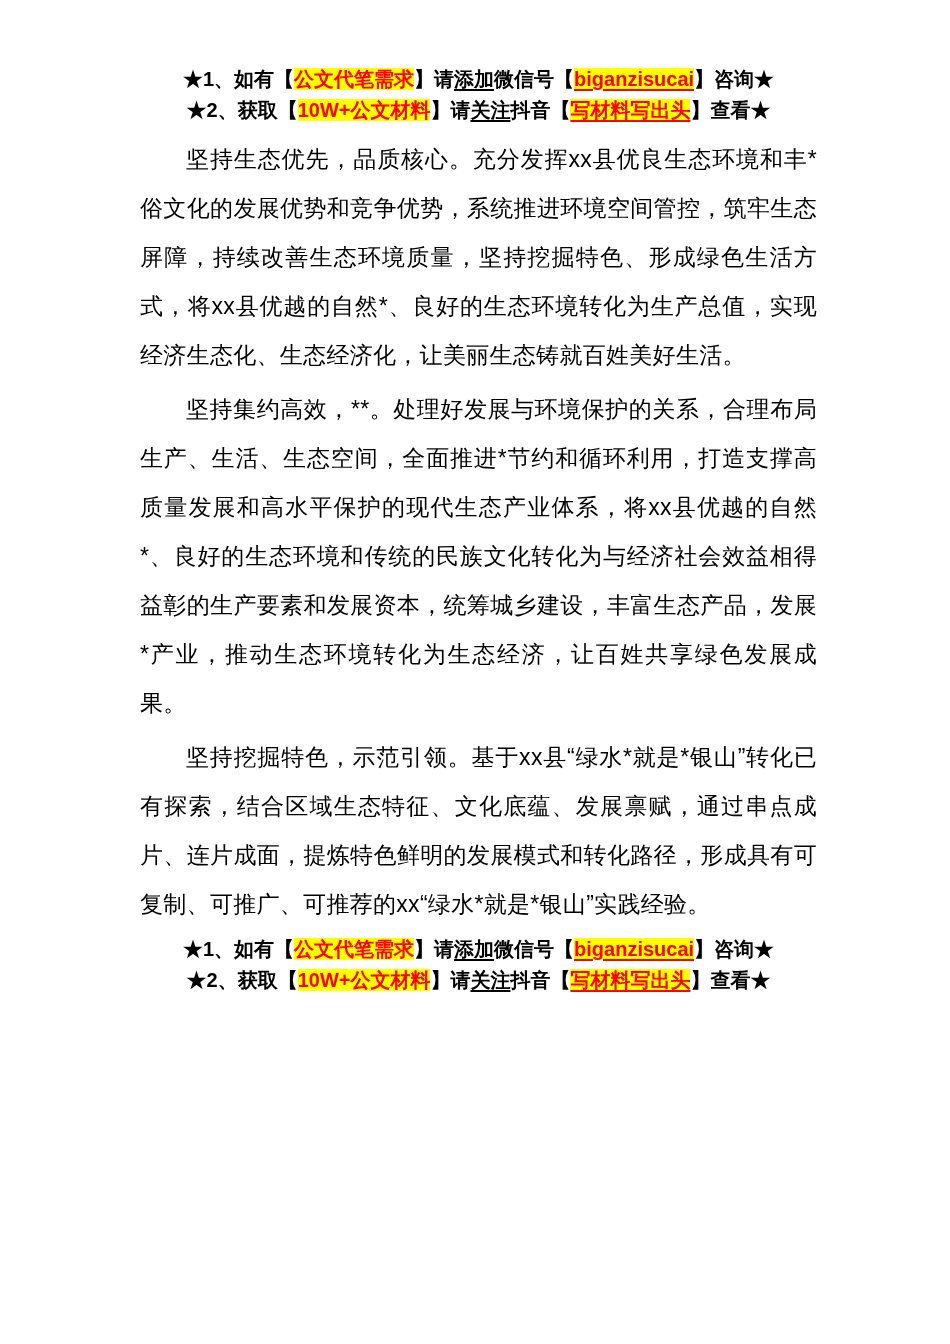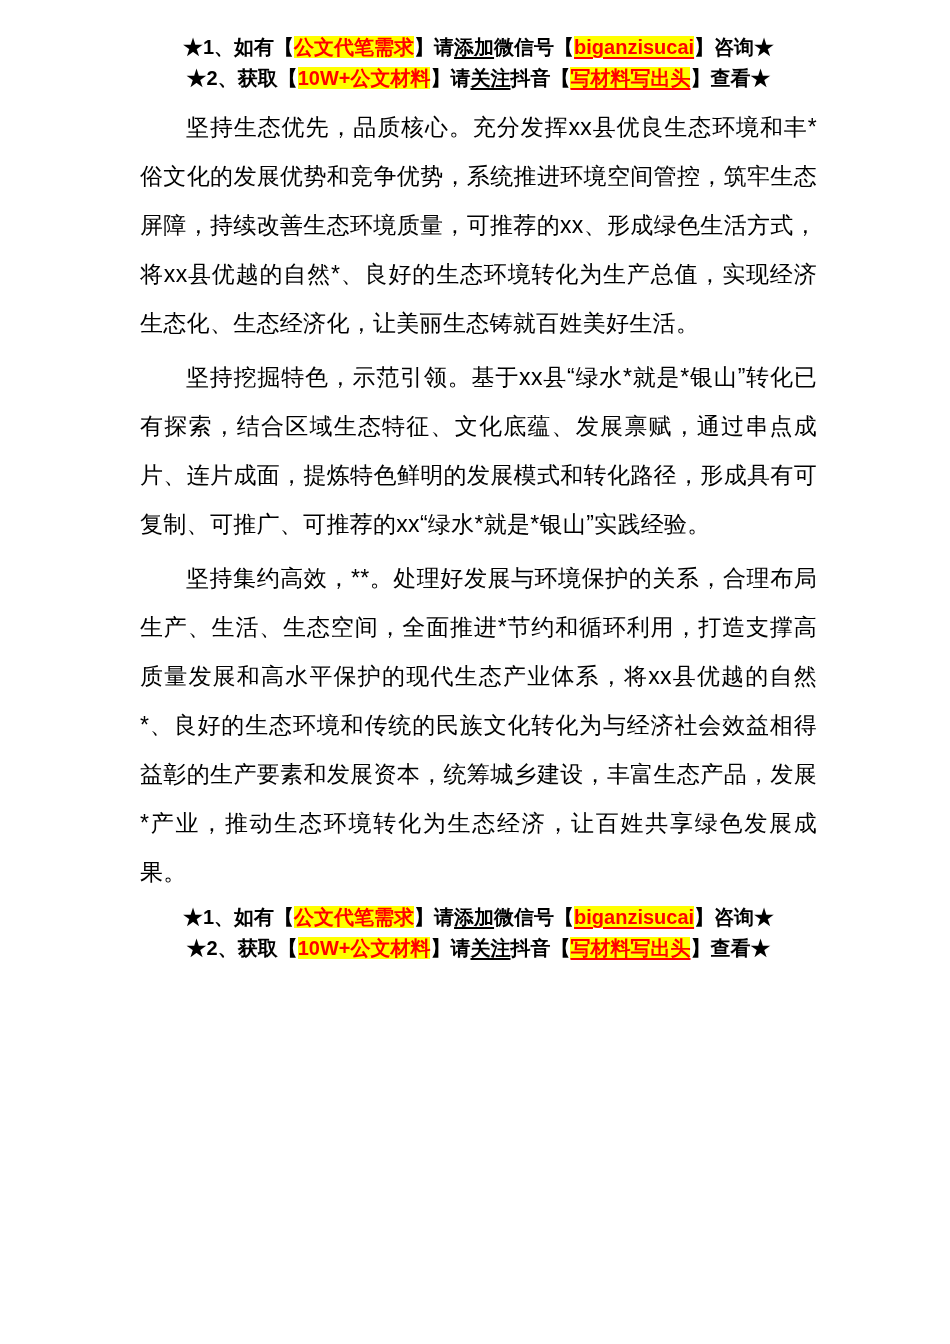--- a/index.html
+++ b/index.html
@@ -5,21 +5,21 @@
   html, body {
     margin: 0;
     padding: 0;
     background: #ffffff;
   }
   .page {
     width: 950px;
     height: 1344px;
     box-sizing: border-box;
     background: #ffffff;
-    padding: 32px 133px 0 140px;
+    padding: 64px 133px 0 140px;
     overflow: hidden;
     font-family: "Liberation Sans", sans-serif;
     color: #000000;
   }
   .promo {
     text-align: center;
     font-weight: 700;
     font-size: 20px;
     line-height: 31px;
     color: #000000;
@@ -59,23 +59,23 @@
   <div class="promo">
     <div class="promo-line">
       <span>★1、如有【</span><span class="hl">公文代笔需求</span><span>】请</span><span class="u">添加</span><span>微信号【</span><span class="hl u">biganzisucai</span><span>】咨询★</span>
     </div>
     <div class="promo-line">
       <span>★2、获取【</span><span class="hl">10W+公文材料</span><span>】请</span><span class="u">关注</span><span>抖音【</span><span class="hl u">写材料写出头</span><span>】查看★</span>
     </div>
   </div>
 
   <div class="doc-body">
-    <p class="para">坚持生态优先，品质核心。充分发挥xx县优良生态环境和丰*俗文化的发展优势和竞争优势，系统推进环境空间管控，筑牢生态屏障，持续改善生态环境质量，可推荐的xx、形成绿色生活方式，将xx县优越的自然*、良好的生态环境转化为生产总值，实现经济生态化、生态经济化，让美丽生态铸就百姓美好生活。</p>
+    <p class="para">坚持生态优先，品质核心。充分发挥xx县优良生态环境和丰*俗文化的发展优势和竞争优势，系统推进环境空间管控，筑牢生态屏障，持续改善生态环境质量，坚持挖掘特色、形成绿色生活方式，将xx县优越的自然*、良好的生态环境转化为生产总值，实现经济生态化、生态经济化，让美丽生态铸就百姓美好生活。</p>
+    <p class="para">坚持集约高效，**。处理好发展与环境保护的关系，合理布局生产、生活、生态空间，全面推进*节约和循环利用，打造支撑高质量发展和高水平保护的现代生态产业体系，将xx县优越的自然*、良好的生态环境和传统的民族文化转化为与经济社会效益相得益彰的生产要素和发展资本，统筹城乡建设，丰富生态产品，发展*产业，推动生态环境转化为生态经济，让百姓共享绿色发展成果。</p>
     <p class="para">坚持挖掘特色，示范引领。基于xx县“绿水*就是*银山”转化已有探索，结合区域生态特征、文化底蕴、发展禀赋，通过串点成片、连片成面，提炼特色鲜明的发展模式和转化路径，形成具有可复制、可推广、可推荐的xx“绿水*就是*银山”实践经验。</p>
-    <p class="para">坚持集约高效，**。处理好发展与环境保护的关系，合理布局生产、生活、生态空间，全面推进*节约和循环利用，打造支撑高质量发展和高水平保护的现代生态产业体系，将xx县优越的自然*、良好的生态环境和传统的民族文化转化为与经济社会效益相得益彰的生产要素和发展资本，统筹城乡建设，丰富生态产品，发展*产业，推动生态环境转化为生态经济，让百姓共享绿色发展成果。</p>
   </div>
 
   <div class="promo promo-footer">
     <div class="promo-line">
       <span>★1、如有【</span><span class="hl">公文代笔需求</span><span>】请</span><span class="u">添加</span><span>微信号【</span><span class="hl u">biganzisucai</span><span>】咨询★</span>
     </div>
     <div class="promo-line">
       <span>★2、获取【</span><span class="hl">10W+公文材料</span><span>】请</span><span class="u">关注</span><span>抖音【</span><span class="hl u">写材料写出头</span><span>】查看★</span>
     </div>
   </div>

